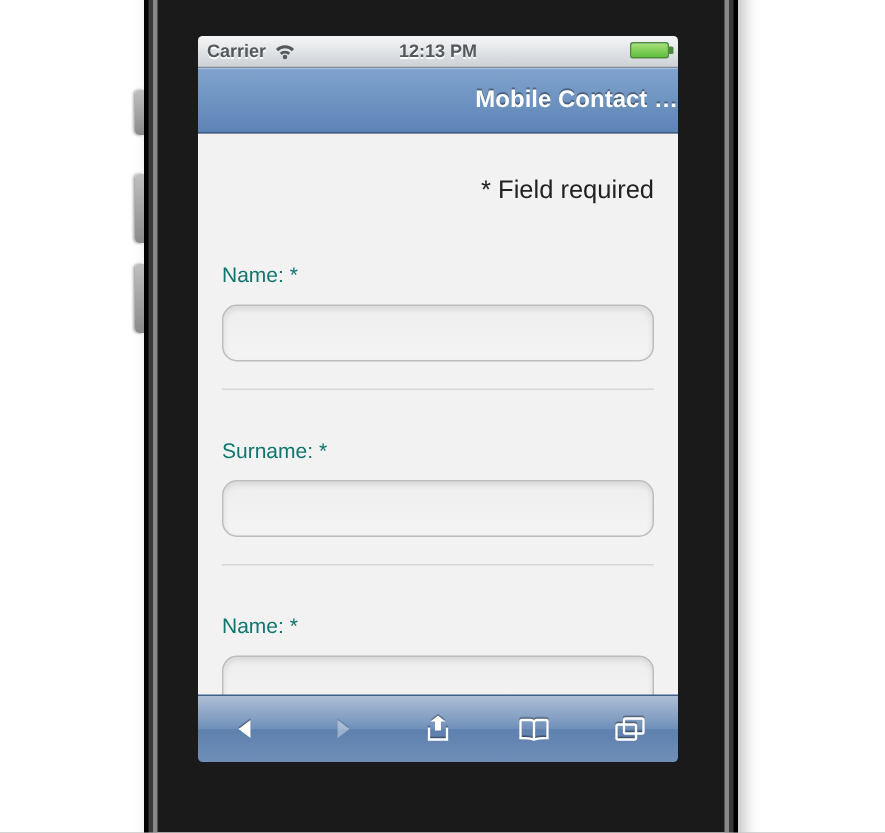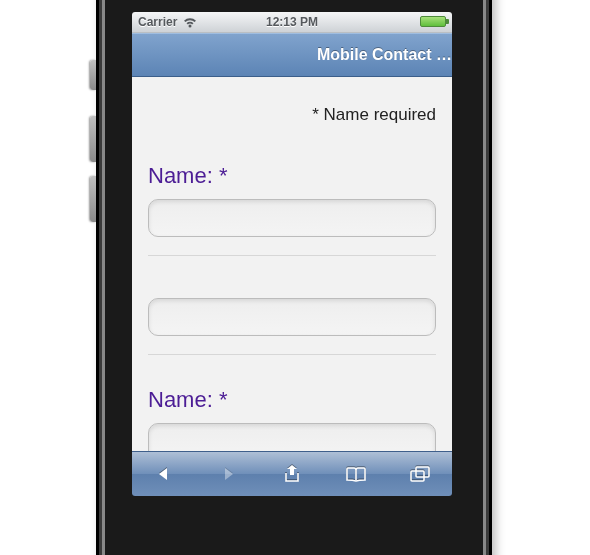--- a/index.html
+++ b/index.html
@@ -13,21 +13,21 @@
                 4px 0 10px rgba(0,0,0,0.25);
   }
   
   .btn-side { position:absolute; left:-6px; width:6px; background:linear-gradient(#bfbfbf,#8a8a8a); border-radius:3px 0 0 3px; box-shadow: -1px 0 2px rgba(0,0,0,0.4);}
   .btn-mute  { top:200px; height:30px; }
   .btn-volup { top:256px; height:46px; }
   .btn-voldn { top:316px; height:46px; }
 
   
   .screen {
-    position:absolute; left:36px; top:152px; width:320px; height:484px;
+    position:absolute; left:36px; top:164px; width:320px; height:484px;
     background:#000; border-radius:3px; overflow:hidden;
   }
 
   
   .statusbar {
     height:20px; background:linear-gradient(#f5f6f7,#ced2d6);
     display:flex; align-items:center; font-size:12px; font-weight:bold;
     color:#55595d; border-bottom:1px solid #b9bec3;
     position:relative;
   }
@@ -55,21 +55,21 @@
   }
 
   
   .content {
     background:#f2f2f2; height:calc(100% - 20px - 42px - 44px);
     overflow:hidden; padding:0 16px; box-sizing:border-box;
   }
   .required-note { text-align:right; color:#222; font-size:17px; padding-top:28px; padding-bottom:30px; }
   .field { padding:8px 0 18px; border-bottom:1px solid #d7d7d7; margin-bottom:24px; }
   .field:last-child { border-bottom:none; margin-bottom:0; padding-bottom:0; }
-  .field label { font-size:22px; color:#4c1d95; }
+  .field label { font-size:14px; color:#0f766e; }
   .field label .star { }
   .field input {
     display:block; width:100%; box-sizing:border-box; margin-top:10px;
     height:38px; border:1px solid #bcbcbc; border-radius:10px;
     background:linear-gradient(#eeeeee,#f4f4f4);
     box-shadow: inset 0 2px 4px rgba(0,0,0,0.1);
     padding:0 12px; font-size:16px; color:#333;
   }
 
   
@@ -107,31 +107,35 @@
         </span>
         <span class="clock">12:13 PM</span>
         <span class="battery"></span>
       </div>
 
       <div class="headerbar">
         <span>Mobile Contact …</span>
       </div>
 
       <div class="content">
-        <div class="required-note">* Name required</div>
+        <div class="required-note">* Field required</div>
 
         <div class="field">
           <label>
             <span>Name:</span>
             <span class="star">*</span>
           </label>
           <input type="text" value="" style="">
         </div>
 
         <div class="field">
+          <label>
+            <span>Surname:</span>
+            <span class="star">*</span>
+          </label>
           <input type="text" value="" style="">
         </div>
 
         <div class="field">
           <label>
             <span>Name:</span>
             <span class="star">*</span>
           </label>
           <input type="text" value="" style="">
         </div>

